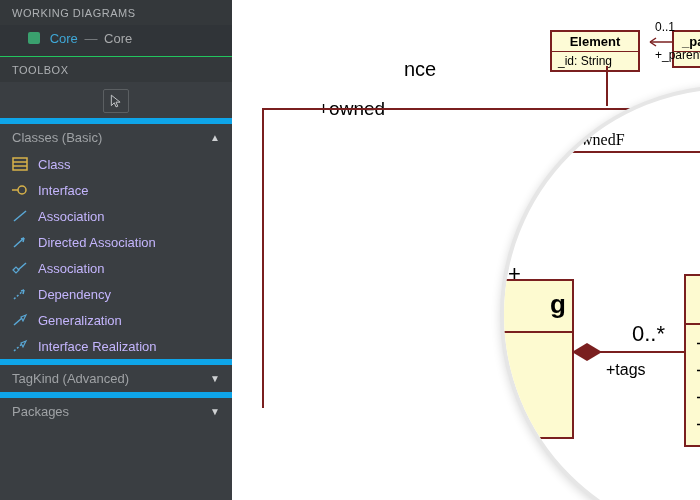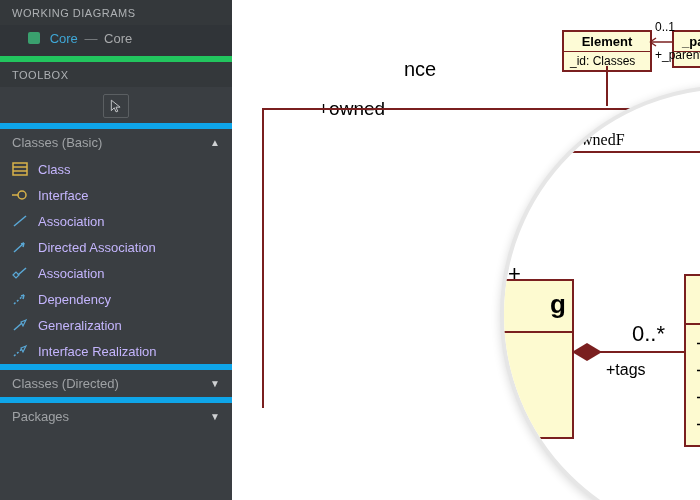--- a/index.html
+++ b/index.html
@@ -23,21 +23,21 @@
   .panel-header {
     padding: 7px 12px 6px;
     font-size: 11px;
     letter-spacing: 0.5px;
     color: #aeb1b4;
     background: #34383b;
   }
   .working-item {
     padding: 6px 14px 10px 28px;
     background: #303438;
-    border-bottom: 6px solid #22c55e;
+    border-bottom: 1px solid #22c55e;
   }
   .working-item .core-link { color: #3fa7d6; }
   .working-item .core-dash { color: #7e8184; margin: 0 3px; }
   .working-item .core-name { color: #a7a9ab; }
   .working-item-icon {
     display:inline-block; width:12px; height:12px;
     background:#3aa06e; margin-right:6px; vertical-align:-1px;
     border-radius:2px;
   }
   .cursor-row {
@@ -250,34 +250,34 @@
     <span class="tool-icon">
       <svg width="16" height="14">
           <line x1="2" y1="12" x2="10" y2="5" stroke="#5aa8d6" stroke-width="1.5" stroke-dasharray="2 2"></line>
           <path d="M14 2 L9 4 L11 8 Z" fill="none" stroke="#5aa8d6" stroke-width="1.2"></path>
         </svg>
     </span>
     <span>Interface Realization</span>
   </div>
 
   <div class="section-row">
-    <span>Classes (Directed)</span>
+    <span>TagKind (Advanced)</span>
     <span class="caret">▼</span>
   </div>
   <div class="section-row">
     <span>Packages</span>
     <span class="caret">▼</span>
   </div>
 </div>
 
 <div class="canvas">
 
-  <div class="element-box" style="left:330px; top:30px; width:90px;">
+  <div class="element-box" style="left:318px; top:30px; width:90px;">
     <div class="element-title">Element</div>
-    <div class="element-attrs">_id: Classes</div>
+    <div class="element-attrs">_id: String</div>
   </div>
 
   <div class="element-box" style="left:440px; top:30px; width:40px;">
     <div class="element-title" style="text-align:left;">_pare</div>
     <div style="height:14px"></div>
   </div>
 
   <svg style="position:absolute; left:418px; top:36px; overflow:visible" width="24" height="12">
     <line x1="0" y1="6" x2="22" y2="6" stroke="#7a1f1f" stroke-width="1.5"></line>
     <path d="M0 6 L6 2 M0 6 L6 10" stroke="#7a1f1f" stroke-width="1.5" fill="none"></path>

